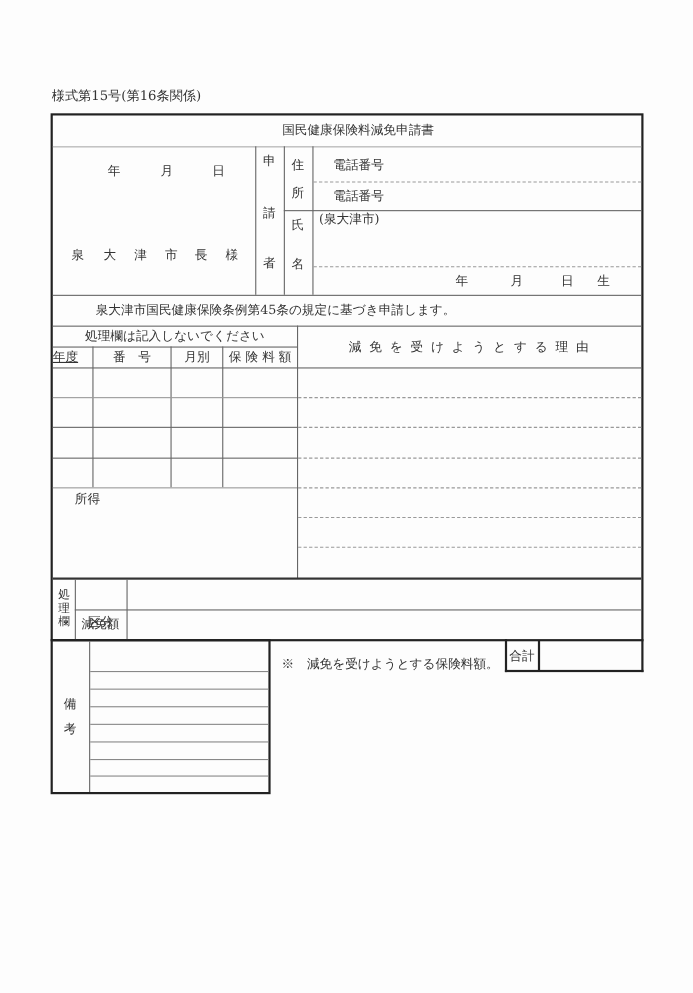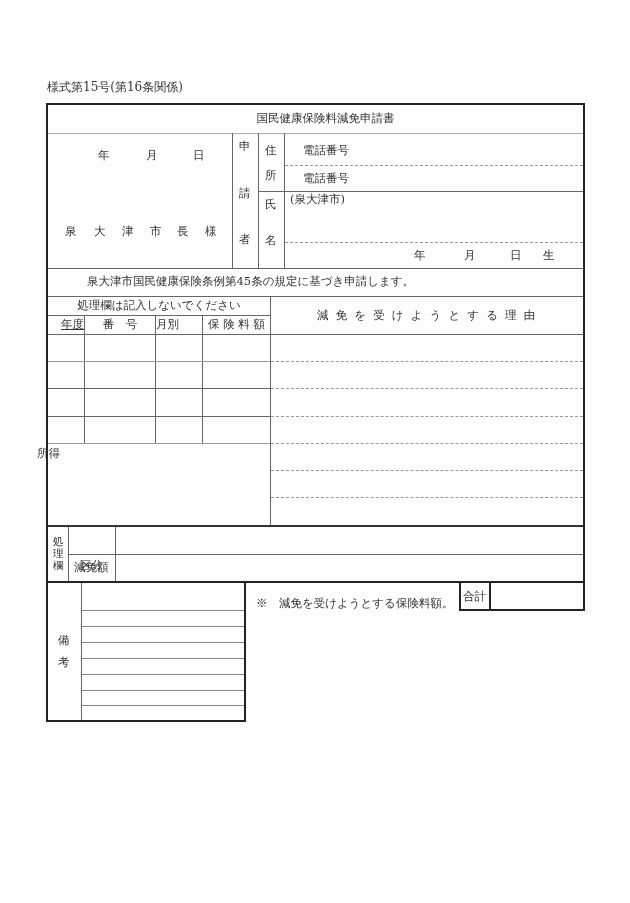--- a/index.html
+++ b/index.html
@@ -70,41 +70,41 @@
   <div class="txt" style="left:543px; top:250px;">生</div>
 </div>
 
 <div class="hline" style="left:48px; width:535px; top:268px;"></div>
 <div class="txt" style="left:69px; top:276px;margin-left:18px;">泉大津市国民健康保険条例第45条の規定に基づき申請します。</div>
 <div class="hline" style="left:48px; width:535px; top:296px;"></div>
 
 <div class="vline" style="left:270px; top:296px; height:230px;"></div>
 <div class="txt" style="left:48px; width:222px; top:300px; text-align:center;">処理欄は記入しないでください</div>
 <div class="hline" style="left:48px; width:222px; top:315px;"></div>
-<div class="txt" style="left:48px; width:36px; top:319px; text-align:right;text-decoration:underline;">年度</div>
+<div class="txt" style="left:48px; width:36px; top:319px; text-align:left;text-decoration:underline;">年度</div>
 <div class="txt" style="left:85px; width:70px; top:319px; text-align:center;">番　号</div>
-<div class="txt" style="left:156px; width:46px; top:319px; ">月別</div>
+<div class="txt" style="left:156px; width:46px; top:319px; text-align:center;">月別</div>
 <div class="txt" style="left:203px; width:67px; top:319px; text-align:center;">保 険 料 額</div>
 
 <div class="vline" style="left:84px; top:315px; height:128px;"></div>
 <div class="vline" style="left:155px; top:315px; height:128px;"></div>
 <div class="vline" style="left:202px; top:315px; height:128px;"></div>
 
 <div class="hline" style="left:48px; width:535px; top:334px;"></div>
 
 <div class="box" style="left:48px; top:335px; width:222px; height:26px;"></div>
 <div class="hline" style="left:48px; width:222px; top:361px; border-color:#999;"></div>
 <div class="box" style="left:48px; top:362px; width:222px; height:26px;"></div>
 <div class="hline" style="left:48px; width:222px; top:388px;"></div>
 <div class="box" style="left:48px; top:389px; width:222px; height:27px;"></div>
 <div class="hline" style="left:48px; width:222px; top:416px;"></div>
 <div class="box" style="left:48px; top:417px; width:222px; height:26px;"></div>
 <div class="hline" style="left:48px; width:222px; top:443px; border-color:#999;"></div>
 
-<div class="txt" style="left:37px; top:448px;">所得</div>
+<div class="txt" style="left:68px; top:448px;">所得</div>
 <div class="box" style="left:48px; top:444px; width:222px; height:82px;"></div>
 
 <div class="txt" style="left:271px; width:312px; top:310px; text-align:center; letter-spacing:0.15em;">減 免 を 受 け よ う と す る 理 由</div>
 <div class="box" style="left:271px; top:335px; width:312px; height:191px;"></div>
 <div class="hdash" style="left:271px; width:312px; top:361px;"></div>
 <div class="hdash" style="left:271px; width:312px; top:388px;"></div>
 <div class="hdash" style="left:271px; width:312px; top:416px;"></div>
 <div class="hdash" style="left:271px; width:312px; top:443px;"></div>
 <div class="hdash" style="left:271px; width:312px; top:470px;"></div>
 <div class="hdash" style="left:271px; width:312px; top:497px;"></div>

